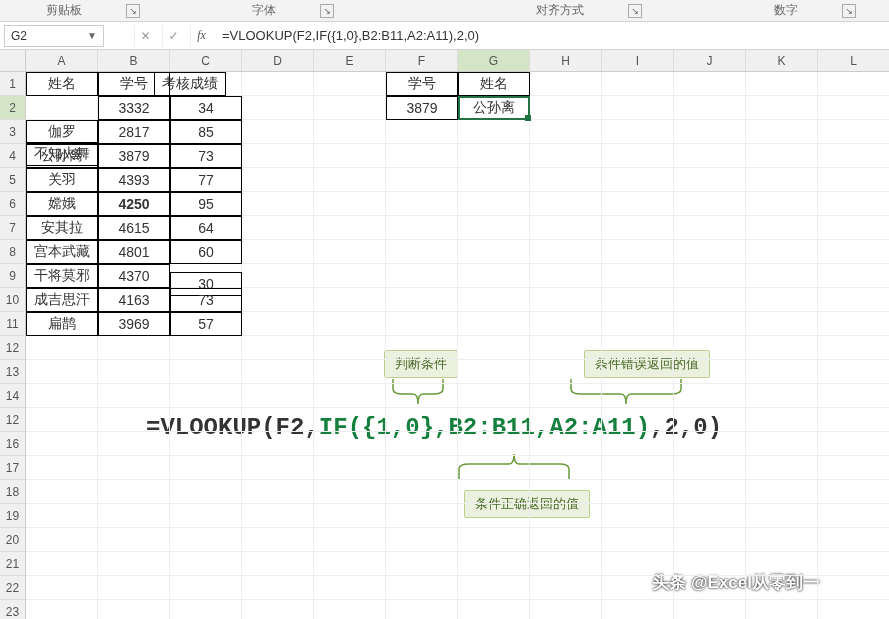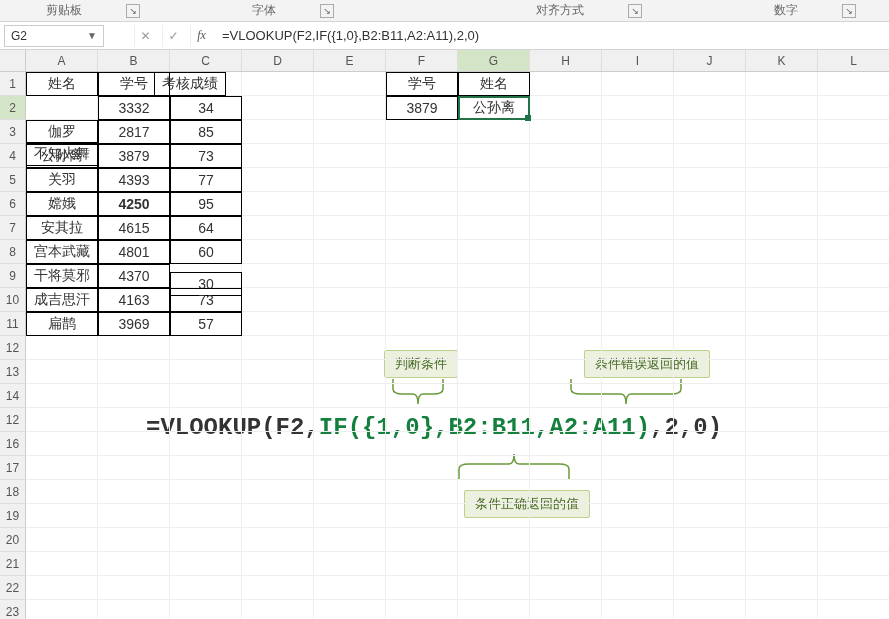--- a/index.html
+++ b/index.html
@@ -286,20 +286,21 @@
         <svg class="brace" style="left:362px; top:302px" width="60" height="40">
           <path d="M5,5 L5,15 Q5,20 15,20 L25,20 Q30,20 30,30 Q30,20 35,20 L45,20 Q55,20 55,15 L55,5"></path>
         </svg>
         <svg class="brace" style="left:540px; top:302px" width="120" height="40">
           <path d="M5,5 L5,15 Q5,20 15,20 L55,20 Q60,20 60,30 Q60,20 65,20 L105,20 Q115,20 115,15 L115,5"></path>
         </svg>
         <svg class="brace" style="left:428px; top:372px" width="120" height="40">
           <path d="M5,35 L5,25 Q5,20 15,20 L55,20 Q60,20 60,10 Q60,20 65,20 L105,20 Q115,20 115,25 L115,35"></path>
         </svg>
 
+        <div class="watermark">头条 @Excel从零到一</div>
       <div class="cell" style="left: 0px; top: 0px;"></div>
           <div class="cell" style="left: 72px; top: 0px;"></div>
           <div class="cell" style="left: 144px; top: 0px;"></div>
           <div class="cell" style="left: 216px; top: 0px;"></div>
           <div class="cell" style="left: 288px; top: 0px;"></div>
           <div class="cell" style="left: 360px; top: 0px;"></div>
           <div class="cell" style="left: 432px; top: 0px;"></div>
           <div class="cell" style="left: 504px; top: 0px;"></div>
           <div class="cell" style="left: 576px; top: 0px;"></div>
           <div class="cell" style="left: 648px; top: 0px;"></div>

